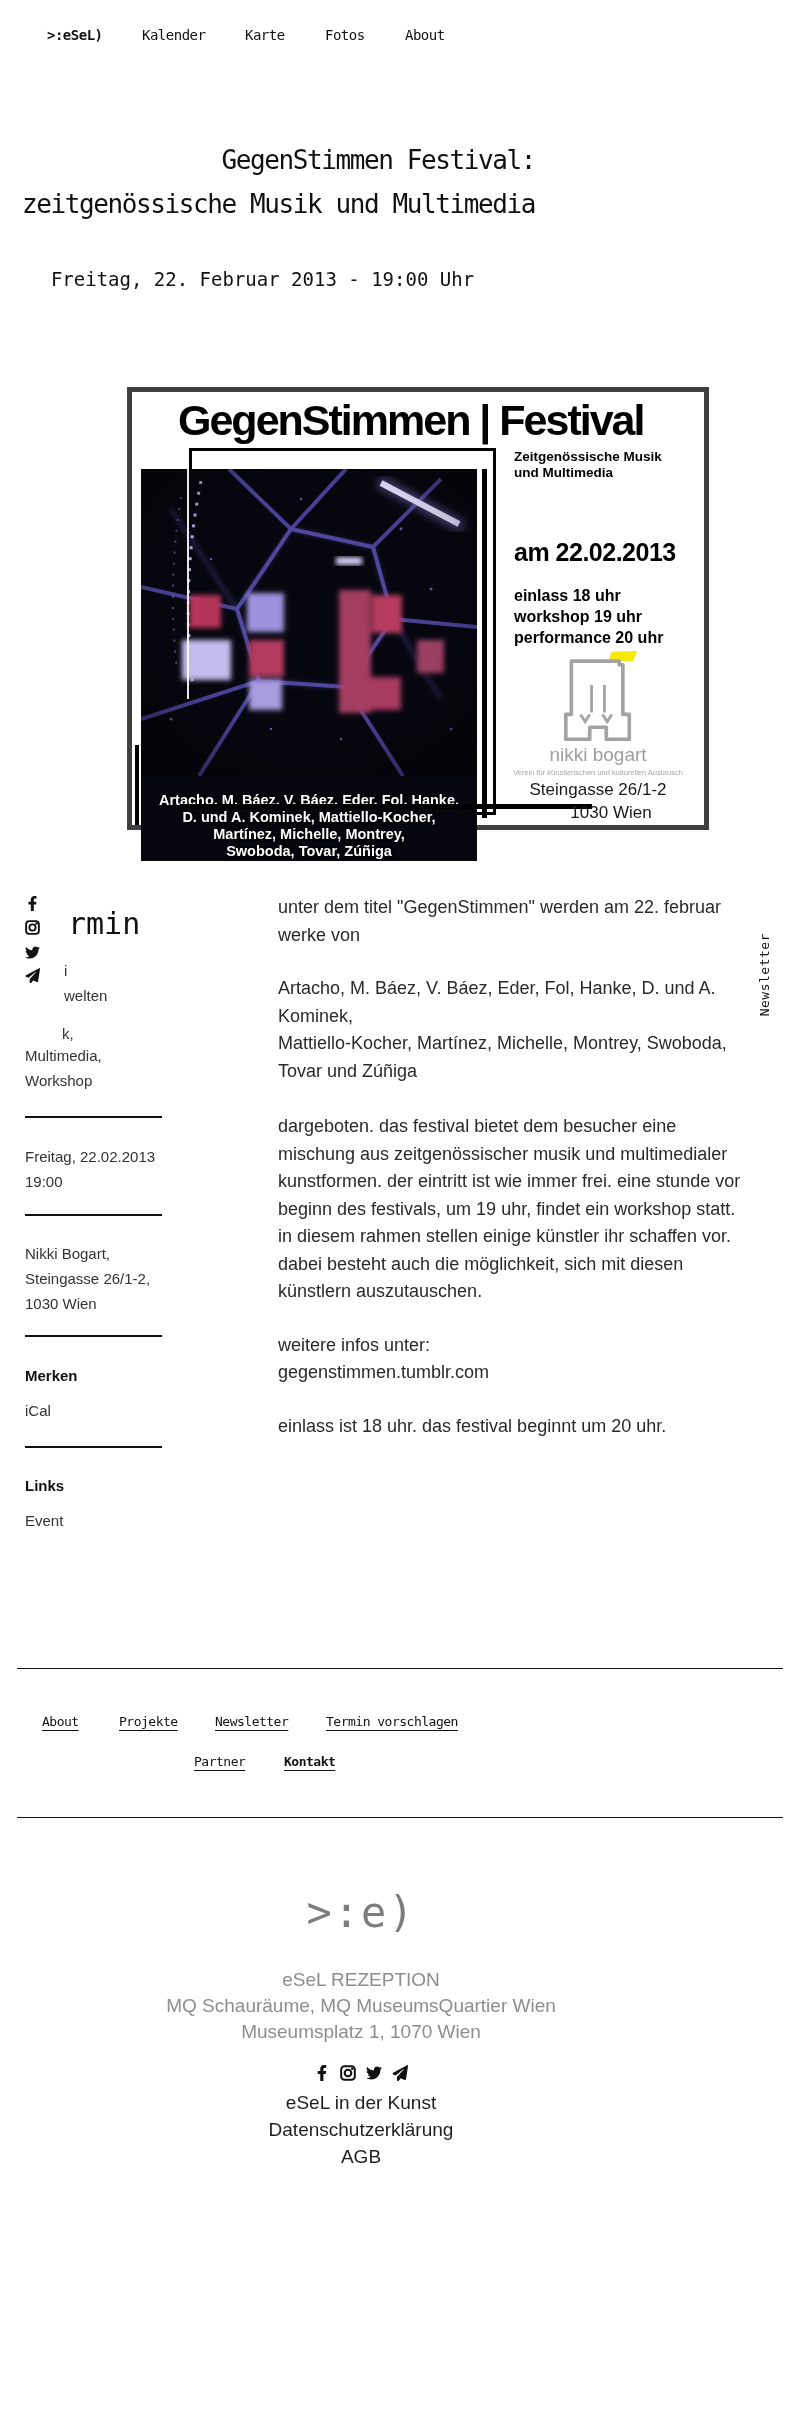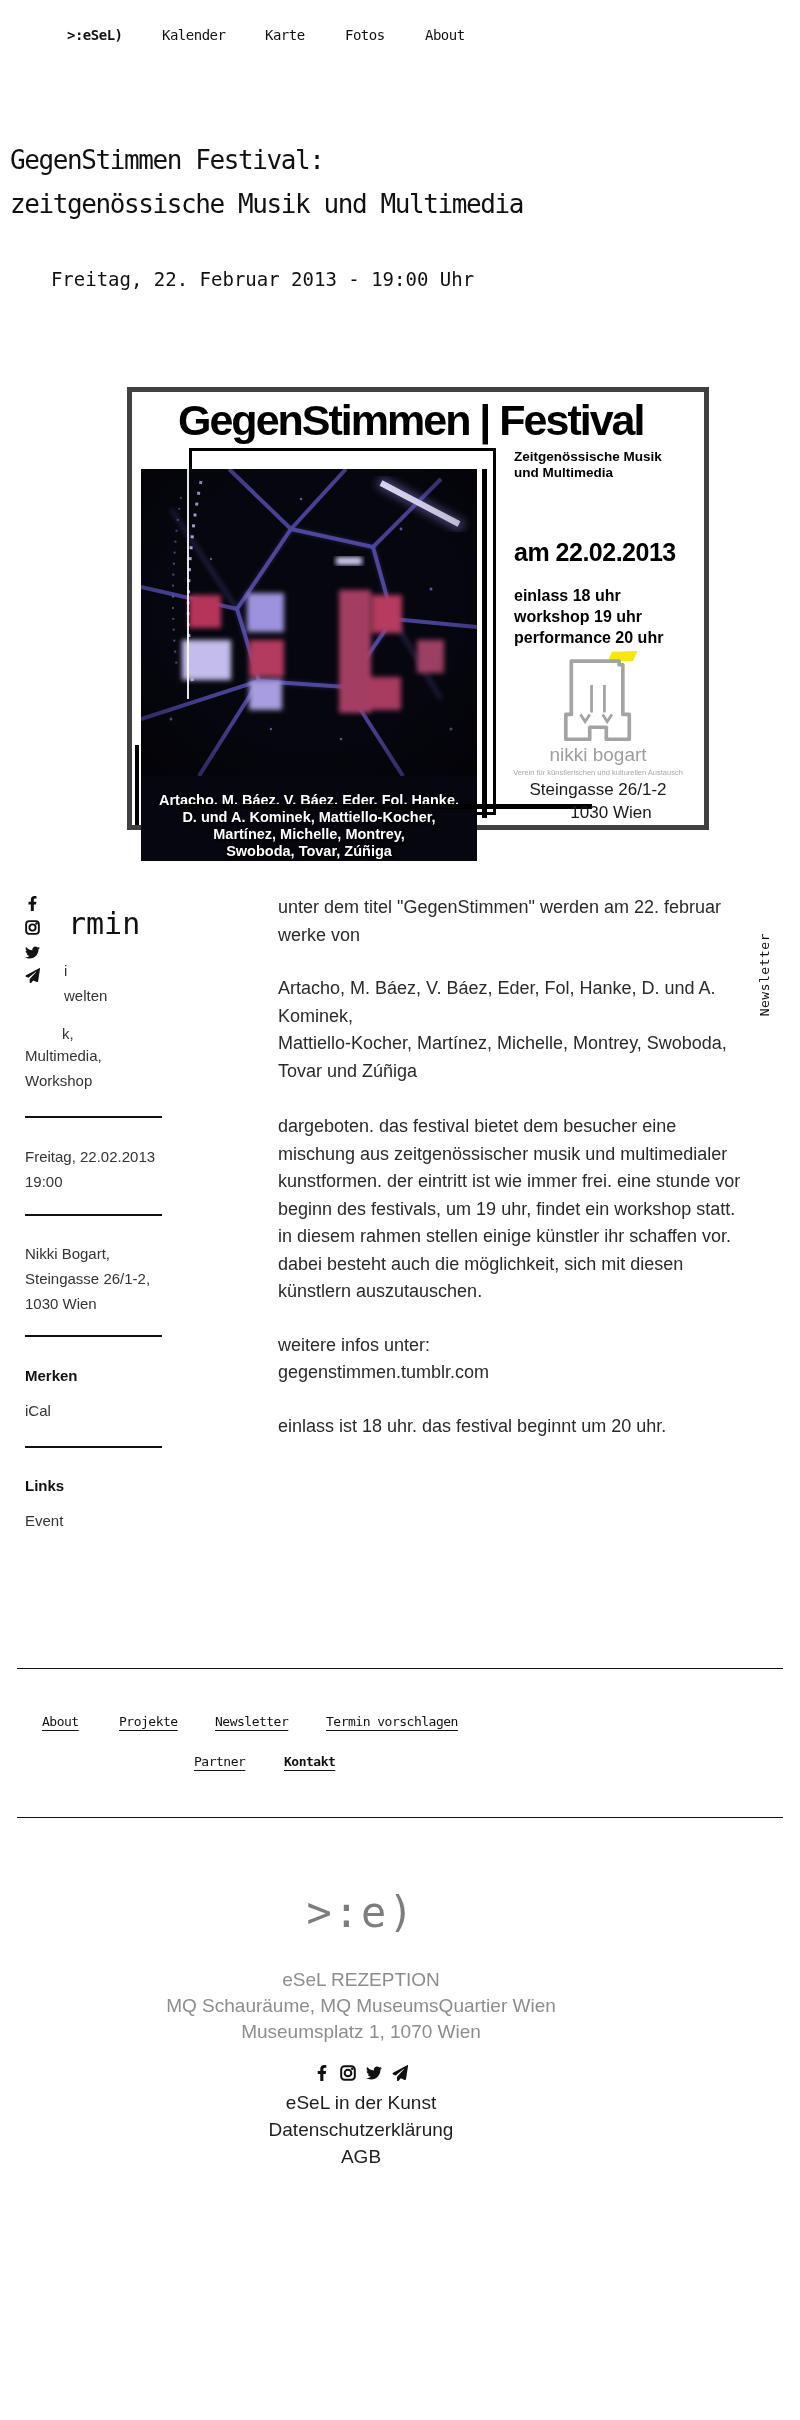--- a/index.html
+++ b/index.html
@@ -3,27 +3,27 @@
 <meta charset="utf-8">
 <style>
   * { margin:0; padding:0; box-sizing:border-box; }
   html,body { background:#ffffff; }
   .page { position:relative; width:800px; height:2420px; background:#fff; overflow:hidden;
           font-family:"Liberation Sans", sans-serif; color:#222; }
   .mono { font-family:"DejaVu Sans Mono", monospace; }
 
   
   .topnav a, .topnav span { position:absolute; top:27px; font-size:14px; letter-spacing:-0.5px;
-          color:#111; text-decoration:none;margin-left:20px; }
+          color:#111; text-decoration:none; }
   .brand { left:47px; font-weight:bold; font-size:15px; }
   .nav-kalender { left:142px; } .nav-karte { left:245px; }
   .nav-fotos { left:325px; } .nav-about { left:405px; }
 
   
-  .hero { position:absolute; left:0; top:138px; width:525px; text-align:left; color:#111;padding-left:10px; }
+  .hero { position:absolute; left:10px; top:138px; width:525px; text-align:right; color:#111;padding-left:10px; }
   .hero h1 { font-weight:normal; font-size:26px; letter-spacing:-1.4px; line-height:44px;
              font-family:"DejaVu Sans Mono", monospace; }
   .hero-date { position:absolute; left:0; top:268px; width:525px; text-align:center;
              font-size:19px; letter-spacing:0; color:#111; }
 
   
   .poster { position:absolute; left:127px; top:387px; width:582px; height:443px;
             border:5px solid #404040; background:#fff; cursor:pointer; }
   .poster-title { position:absolute; left:46px; top:4px; font-size:43px; font-weight:bold;
             letter-spacing:-2px; color:#000; white-space:nowrap; }

